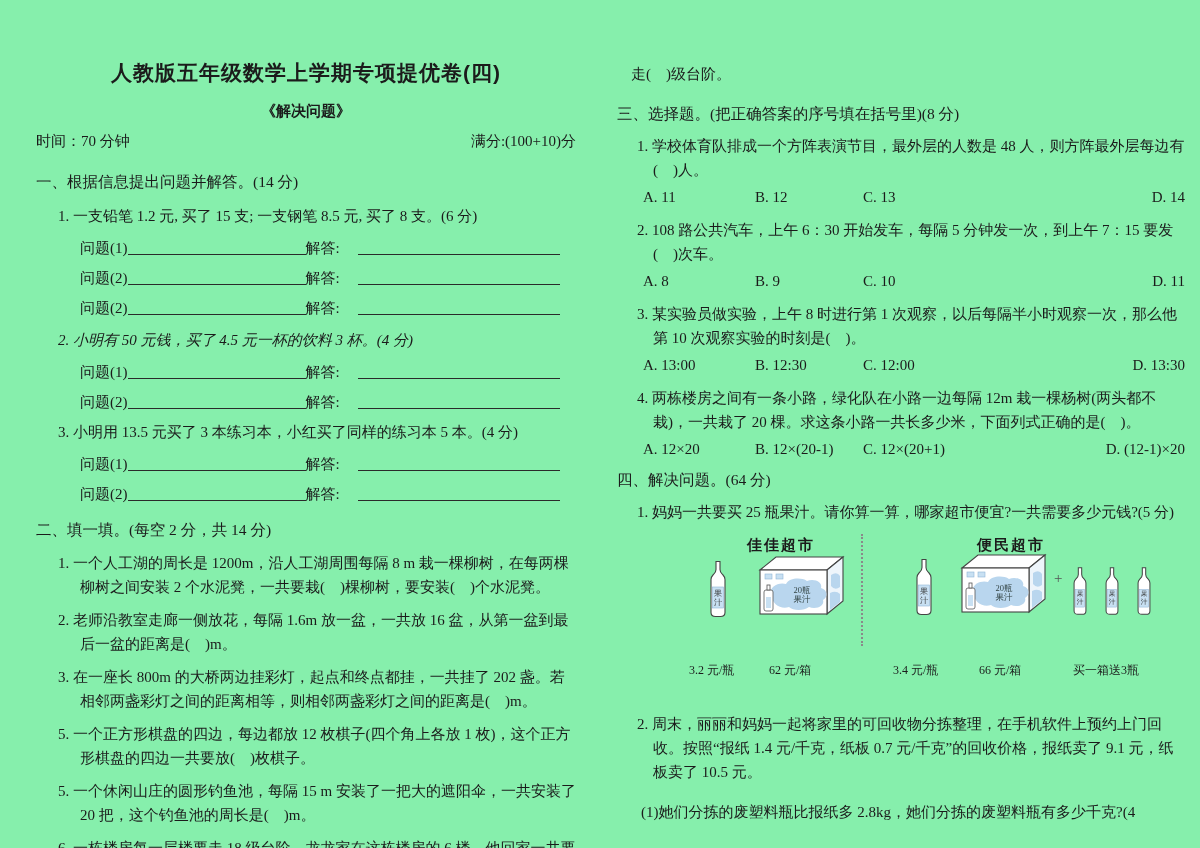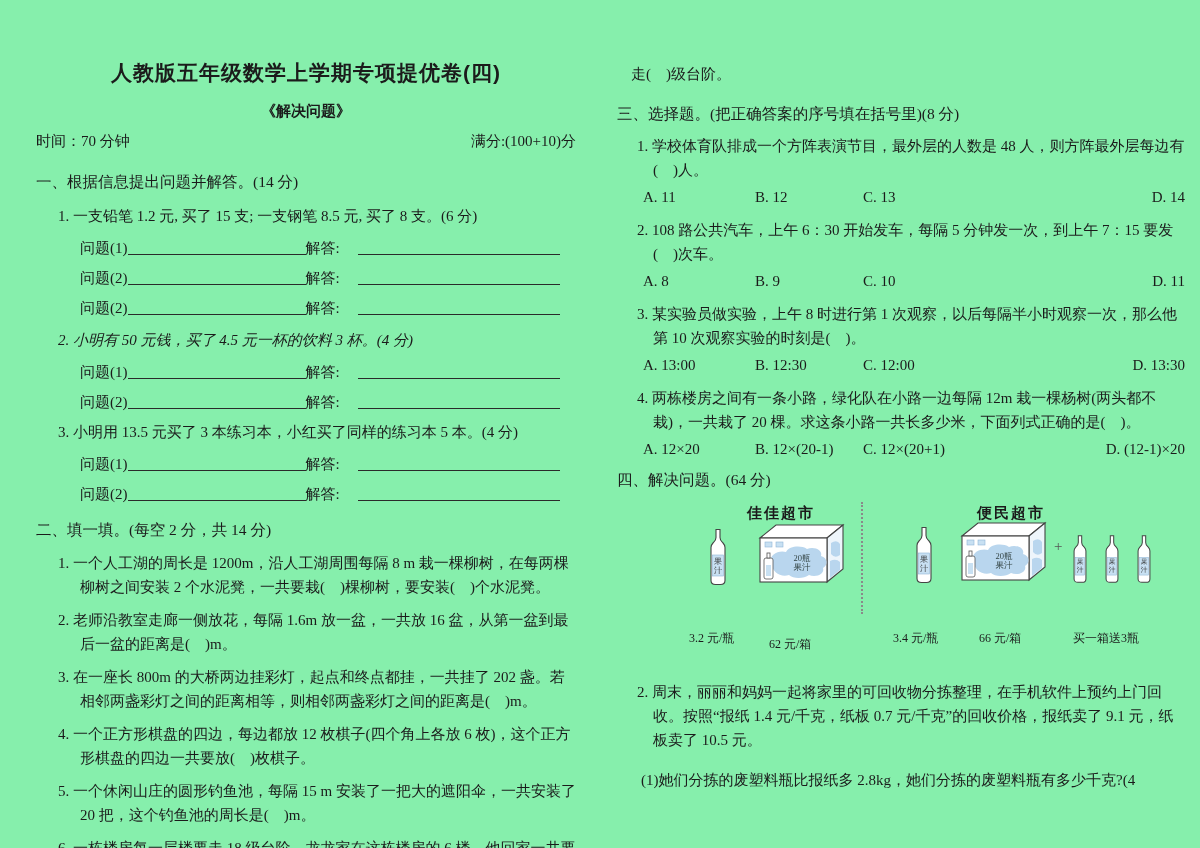--- a/index.html
+++ b/index.html
@@ -111,21 +111,21 @@
       <span class="lbl">问题(2)</span>
       <span class="blank b1"></span>
       <span class="lbl">解答:</span>
       <span class="blank b2"></span>
     </div>
 
     <div class="sec-h s2">二、填一填。(每空 2 分，共 14 分)</div>
     <p class="item2">1. 一个人工湖的周长是 1200m，沿人工湖周围每隔 8 m 栽一棵柳树，在每两棵柳树之间安装 2 个水泥凳，一共要栽(　)棵柳树，要安装(　)个水泥凳。</p>
     <p class="item2">2. 老师沿教室走廊一侧放花，每隔 1.6m 放一盆，一共放 16 盆，从第一盆到最后一盆的距离是(　)m。</p>
     <p class="item2">3. 在一座长 800m 的大桥两边挂彩灯，起点和终点都挂，一共挂了 202 盏。若相邻两盏彩灯之间的距离相等，则相邻两盏彩灯之间的距离是(　)m。</p>
-    <p class="item2">4. 一个正方形棋盘的四边，每边都放 12 枚棋子(四个角上各放 6 枚)，这个正方形棋盘的四边一共要放(　)枚棋子。</p>
+    <p class="item2">5. 一个正方形棋盘的四边，每边都放 12 枚棋子(四个角上各放 1 枚)，这个正方形棋盘的四边一共要放(　)枚棋子。</p>
     <p class="item2">5. 一个休闲山庄的圆形钓鱼池，每隔 15 m 安装了一把大的遮阳伞，一共安装了 20 把，这个钓鱼池的周长是(　)m。</p>
     <p class="item2">6. 一栋楼房每一层楼要走 18 级台阶，龙龙家在这栋楼房的 6 楼，他回家一共要</p>
   </div>
 
   <div class="col col-right">
     <p class="cont-line">走(　)级台阶。</p>
 
     <div class="sec-h s3">三、选择题。(把正确答案的序号填在括号里)(8 分)</div>
 
     <p class="item">1. 学校体育队排成一个方阵表演节目，最外层的人数是 48 人，则方阵最外层每边有(　)人。</p>
@@ -154,20 +154,21 @@
 
     <p class="item">4. 两栋楼房之间有一条小路，绿化队在小路一边每隔 12m 栽一棵杨树(两头都不栽)，一共栽了 20 棵。求这条小路一共长多少米，下面列式正确的是(　)。</p>
     <div class="opts">
       <span class="o1">A. 12×20</span>
       <span class="o2">B. 12×(20-1)</span>
       <span class="o3">C. 12×(20+1)</span>
       <span class="o4">D. (12-1)×20</span>
     </div>
 
     <div class="sec-h s4">四、解决问题。(64 分)</div>
+    <p class="item">1. 妈妈一共要买 25 瓶果汁。请你算一算，哪家超市便宜?一共需要多少元钱?(5 分)</p>
 
     <div class="figure">
       <span class="fig-abs store-name" style="left:72px;top:4px;">佳佳超市</span>
 
       <svg class="fig-abs" style="left:30px;top:28px;" width="26" height="58" viewBox="0 0 26 58">
         <path d="M11 1.5 h4 v8 c0 3 1.5 4 3 5.5 c1.5 1.5 2 2.6 2 4.6 v32.9 c0 2.5 -1.8 4 -4.5 4 h-5 c-2.7 0 -4.5 -1.5 -4.5 -4 v-32.9 c0 -2 0.5 -3.1 2 -4.6 c1.5 -1.5 3 -2.5 3 -5.5 z" fill="#ffffff" stroke="#444" stroke-width="1.1"></path>
         <rect x="7.5" y="27" width="11" height="21" fill="#c8e0f2" stroke="#8fb5d5" stroke-width="0.6"></rect>
         <text class="bl" x="13" y="35.5">果</text>
         <text class="bl" x="13" y="44.5">汁</text>
       </svg>
@@ -182,21 +183,21 @@
         <rect x="9" y="37" width="9" height="21" rx="2" fill="#ffffff" stroke="#555" stroke-width="0.8"></rect>
         <rect x="12" y="32" width="3" height="5" fill="#ffffff" stroke="#555" stroke-width="0.8"></rect>
         <rect x="11" y="44" width="5" height="11" fill="#c8e0f2"></rect>
         <path d="M76 22 q6 -4 9 1 v11 q-5 4 -9 -1 z" fill="#b9d6ee"></path>
         <path d="M75 40 q6 -3 10 1 v8 l-10 8 z" fill="#b9d6ee"></path>
         <text class="bxl" x="47" y="40">20瓶</text>
         <text class="bxl" x="47" y="49">果汁</text>
       </svg>
 
       <span class="fig-abs cap" style="left:14px;top:86px;">3.2 元/瓶</span>
-      <span class="fig-abs cap" style="left:94px;top:92px;">62 元/箱</span>
+      <span class="fig-abs cap" style="left:94px;top:86px;">62 元/箱</span>
 
       <div class="divider" style="left:186px;"></div>
 
       <span class="fig-abs store-name" style="left:302px;top:4px;">便民超市</span>
 
       <svg class="fig-abs" style="left:236px;top:26px;" width="26" height="58" viewBox="0 0 26 58">
         <path d="M11 1.5 h4 v8 c0 3 1.5 4 3 5.5 c1.5 1.5 2 2.6 2 4.6 v32.9 c0 2.5 -1.8 4 -4.5 4 h-5 c-2.7 0 -4.5 -1.5 -4.5 -4 v-32.9 c0 -2 0.5 -3.1 2 -4.6 c1.5 -1.5 3 -2.5 3 -5.5 z" fill="#ffffff" stroke="#444" stroke-width="1.1"></path>
         <rect x="7.5" y="27" width="11" height="21" fill="#c8e0f2" stroke="#8fb5d5" stroke-width="0.6"></rect>
         <text class="bl" x="13" y="35.5">果</text>
         <text class="bl" x="13" y="44.5">汁</text>

